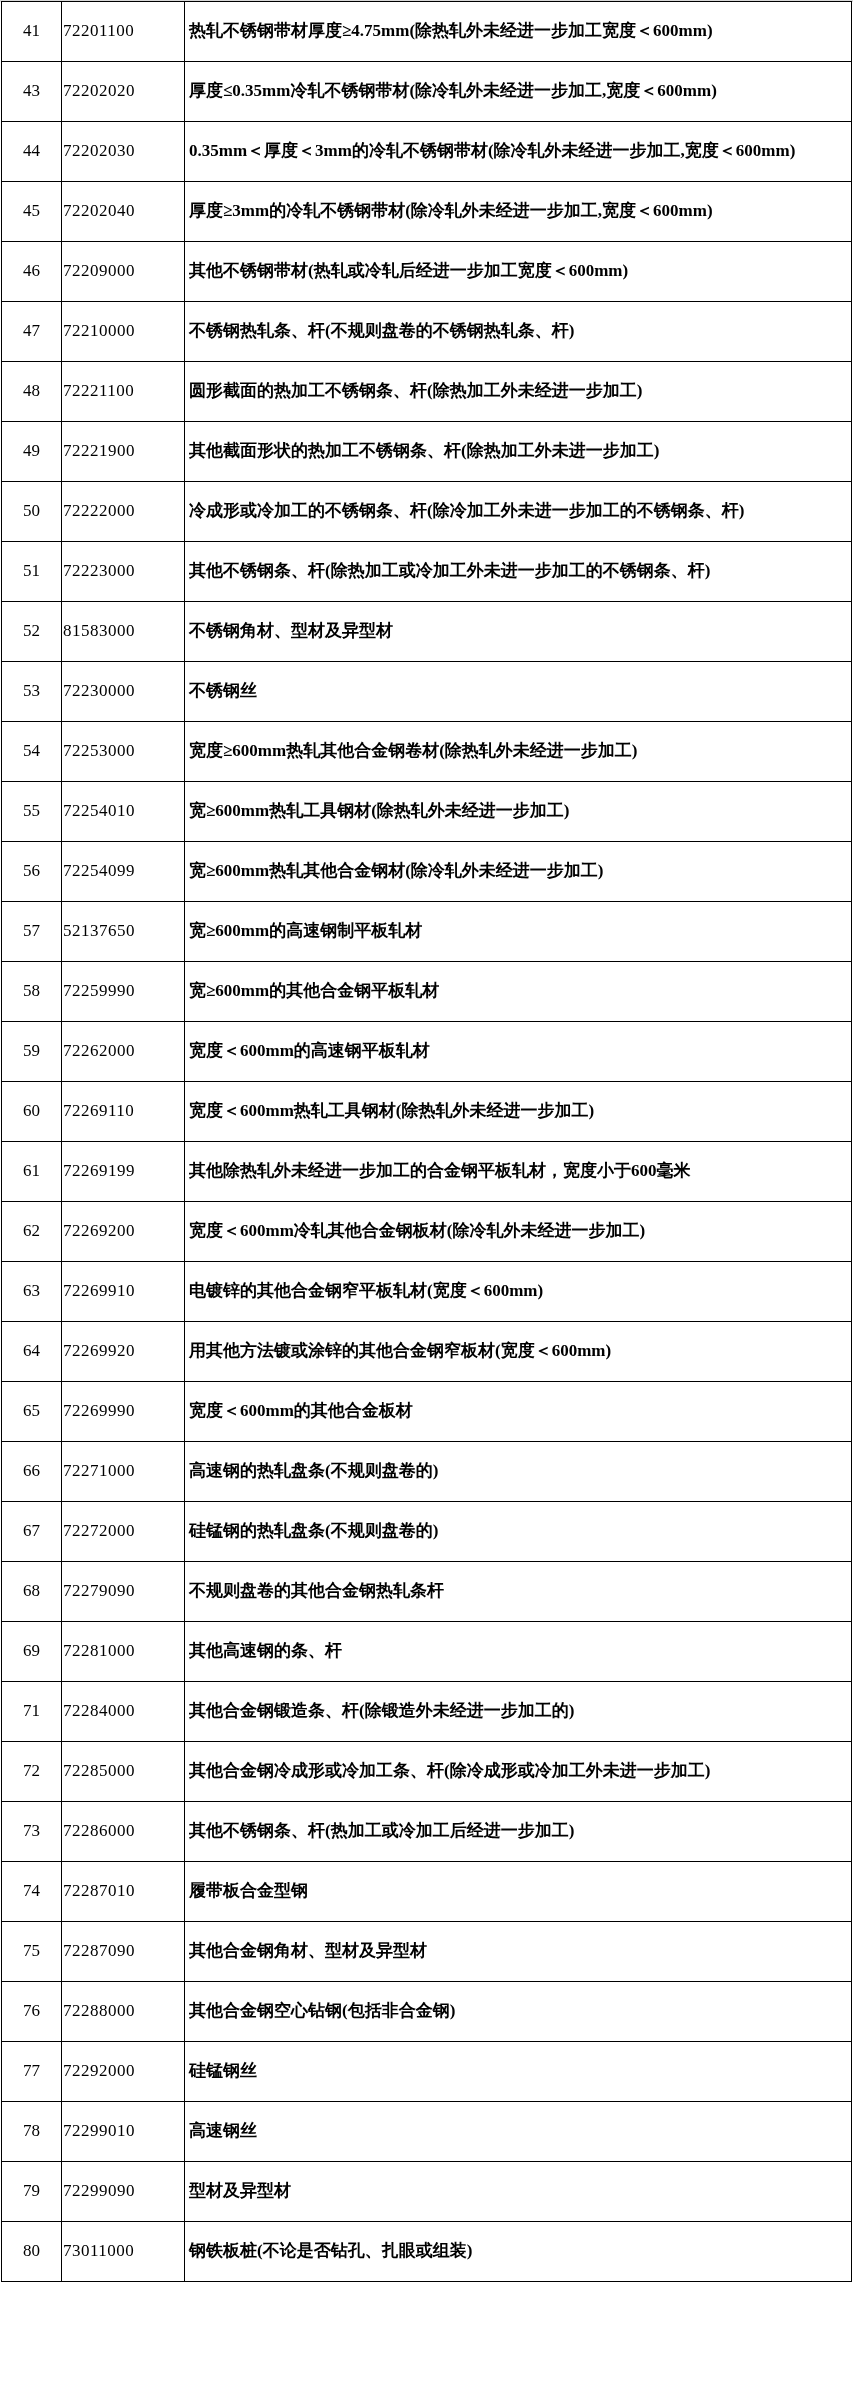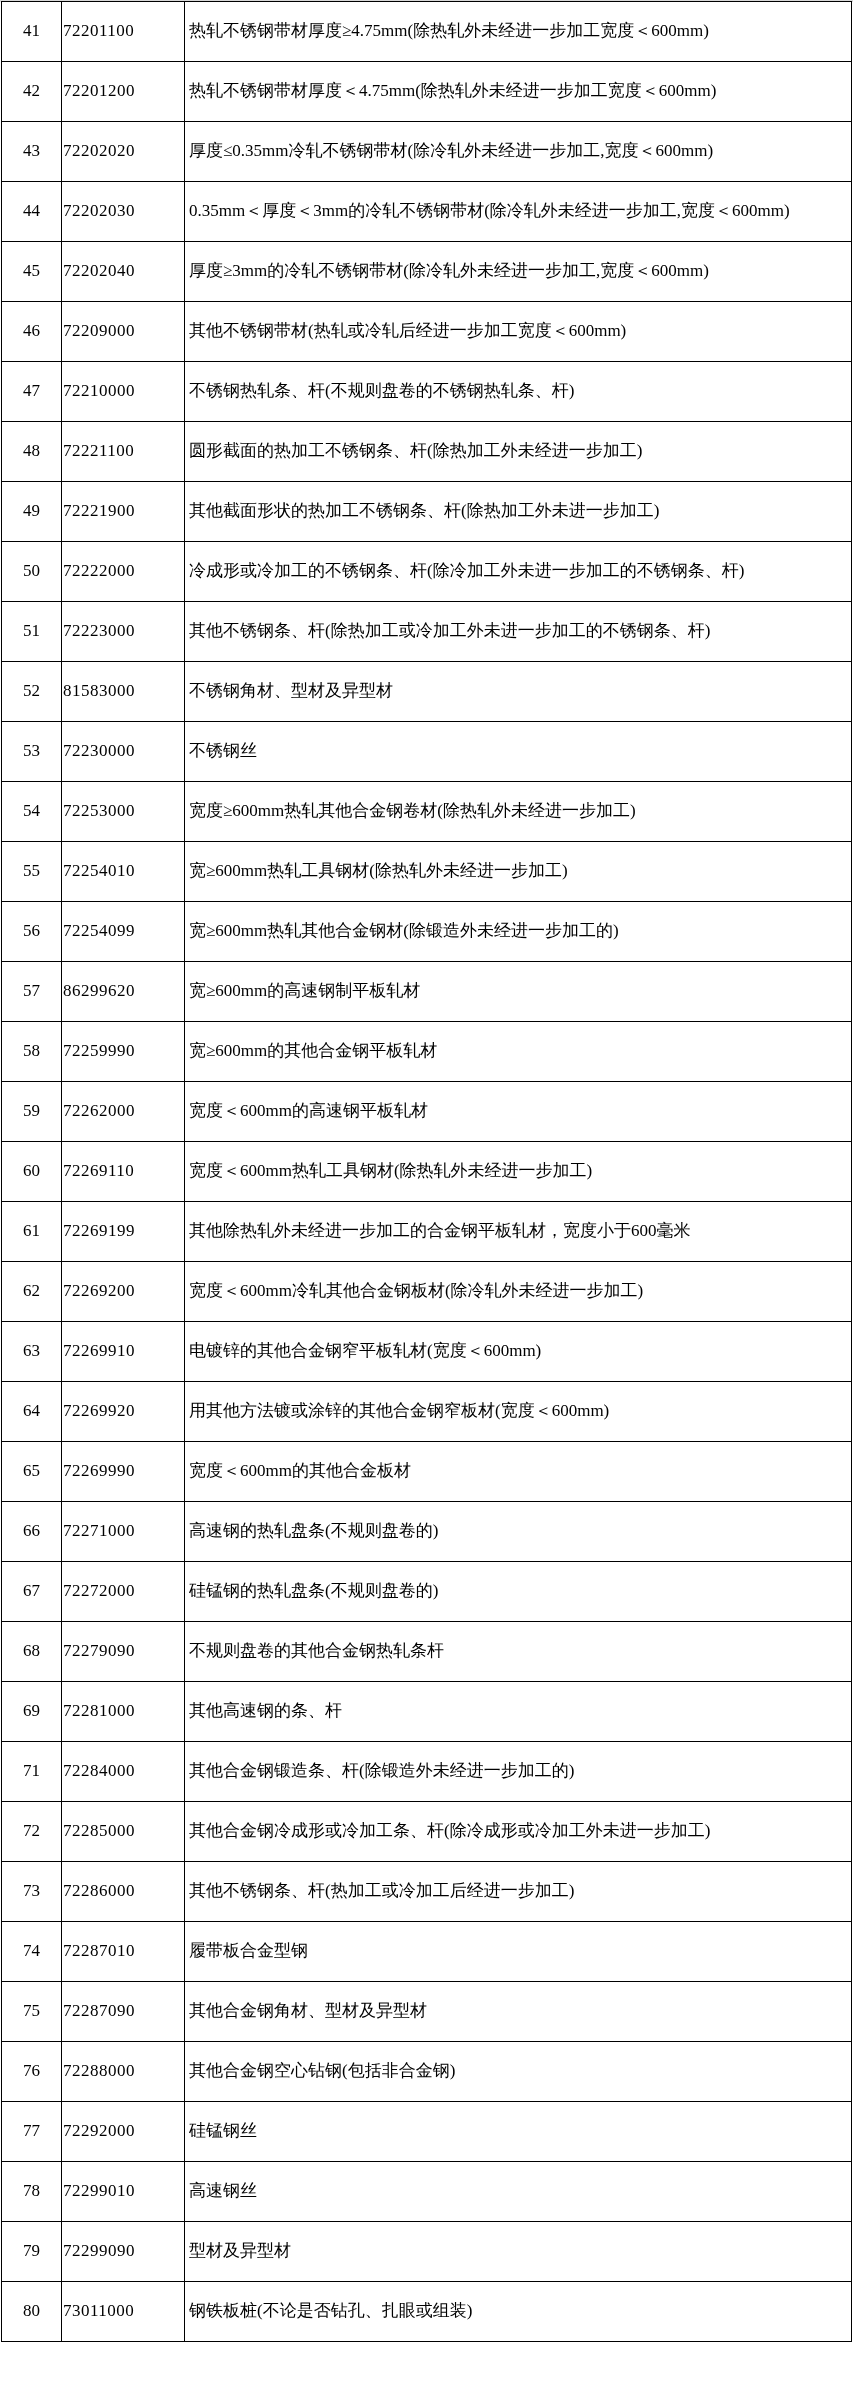--- a/index.html
+++ b/index.html
@@ -39,45 +39,41 @@
   }
   td.col-no {
     text-align: center;
   }
   td.col-code {
     letter-spacing: 0.5px;
   }
   td.col-desc {
     text-align: left;
     padding: 2px 6px 2px 4px;
+    font-weight: bold;
   }
 </style>
 </head>
 <body>
 
 <div class="top-strip"></div>
 
 <table class="hs-table">
   <colgroup>
     <col style="width:60px">
     <col style="width:123px">
     <col style="width:667px">
   </colgroup>
   <tbody id="hs-table-body">
       <tr>
     <td class="col-no">41</td>
     <td class="col-code">72201100</td>
     <td class="col-desc">热轧不锈钢带材厚度≥4.75mm(除热轧外未经进一步加工宽度＜600mm)</td>
   </tr>
       <tr>
-    <td class="col-no">42</td>
-    <td class="col-code">72201200</td>
-    <td class="col-desc">热轧不锈钢带材厚度＜4.75mm(除热轧外未经进一步加工宽度＜600mm)</td>
-  </tr>
-      <tr>
     <td class="col-no">43</td>
     <td class="col-code">72202020</td>
     <td class="col-desc">厚度≤0.35mm冷轧不锈钢带材(除冷轧外未经进一步加工,宽度＜600mm)</td>
   </tr>
       <tr>
     <td class="col-no">44</td>
     <td class="col-code">72202030</td>
     <td class="col-desc">0.35mm＜厚度＜3mm的冷轧不锈钢带材(除冷轧外未经进一步加工,宽度＜600mm)</td>
   </tr>
       <tr>
@@ -131,25 +127,25 @@
     <td class="col-desc">宽度≥600mm热轧其他合金钢卷材(除热轧外未经进一步加工)</td>
   </tr>
       <tr>
     <td class="col-no">55</td>
     <td class="col-code">72254010</td>
     <td class="col-desc">宽≥600mm热轧工具钢材(除热轧外未经进一步加工)</td>
   </tr>
       <tr>
     <td class="col-no">56</td>
     <td class="col-code">72254099</td>
-    <td class="col-desc">宽≥600mm热轧其他合金钢材(除锻造外未经进一步加工的)</td>
+    <td class="col-desc">宽≥600mm热轧其他合金钢材(除冷轧外未经进一步加工)</td>
   </tr>
       <tr>
     <td class="col-no">57</td>
-    <td class="col-code">86299620</td>
+    <td class="col-code">52137650</td>
     <td class="col-desc">宽≥600mm的高速钢制平板轧材</td>
   </tr>
       <tr>
     <td class="col-no">58</td>
     <td class="col-code">72259990</td>
     <td class="col-desc">宽≥600mm的其他合金钢平板轧材</td>
   </tr>
       <tr>
     <td class="col-no">59</td>
     <td class="col-code">72262000</td>

